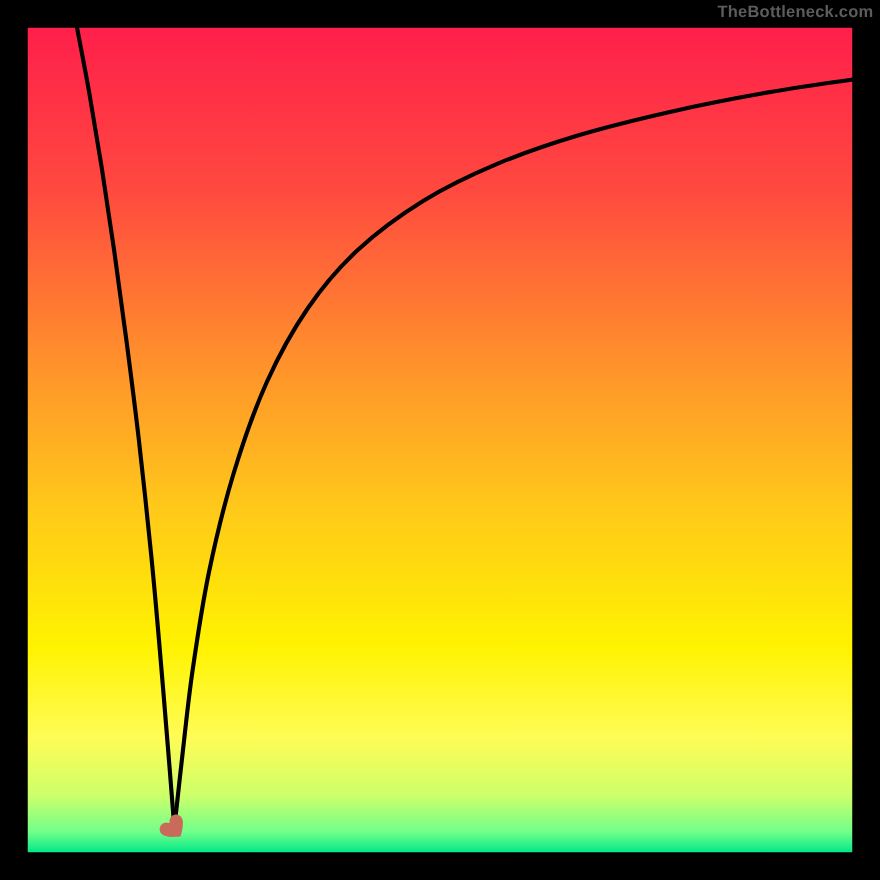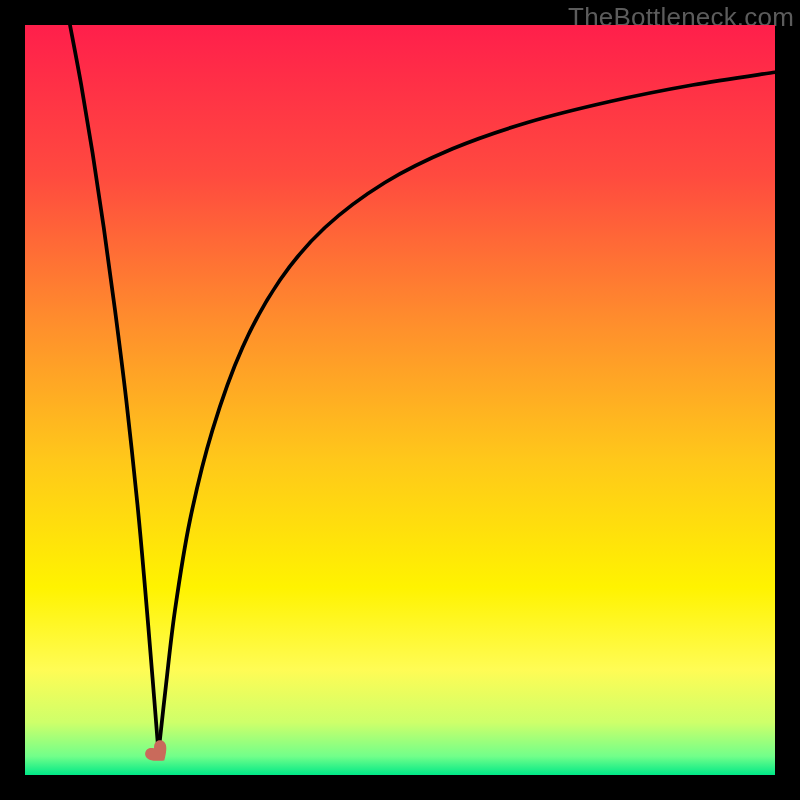--- a/index.html
+++ b/index.html
@@ -31,22 +31,22 @@
     left: 0;
     top: 0;
     width: 100%;
     height: 100%;
     overflow: visible;
   }
   .watermark {
     position: absolute;
     top: 2px;
     right: 6px;
-    font-size: 26px;
-    font-weight: 400;
+    font-size: 15px;
+    font-weight: 700;
     color: #5c5c5c;
     letter-spacing: 0.2px;
     user-select: none;
   }
   .marker {
     position: absolute;
     width: 26px;
     height: 26px;
     transform: translate(-50%, -50%) rotate(-40deg);
   }

